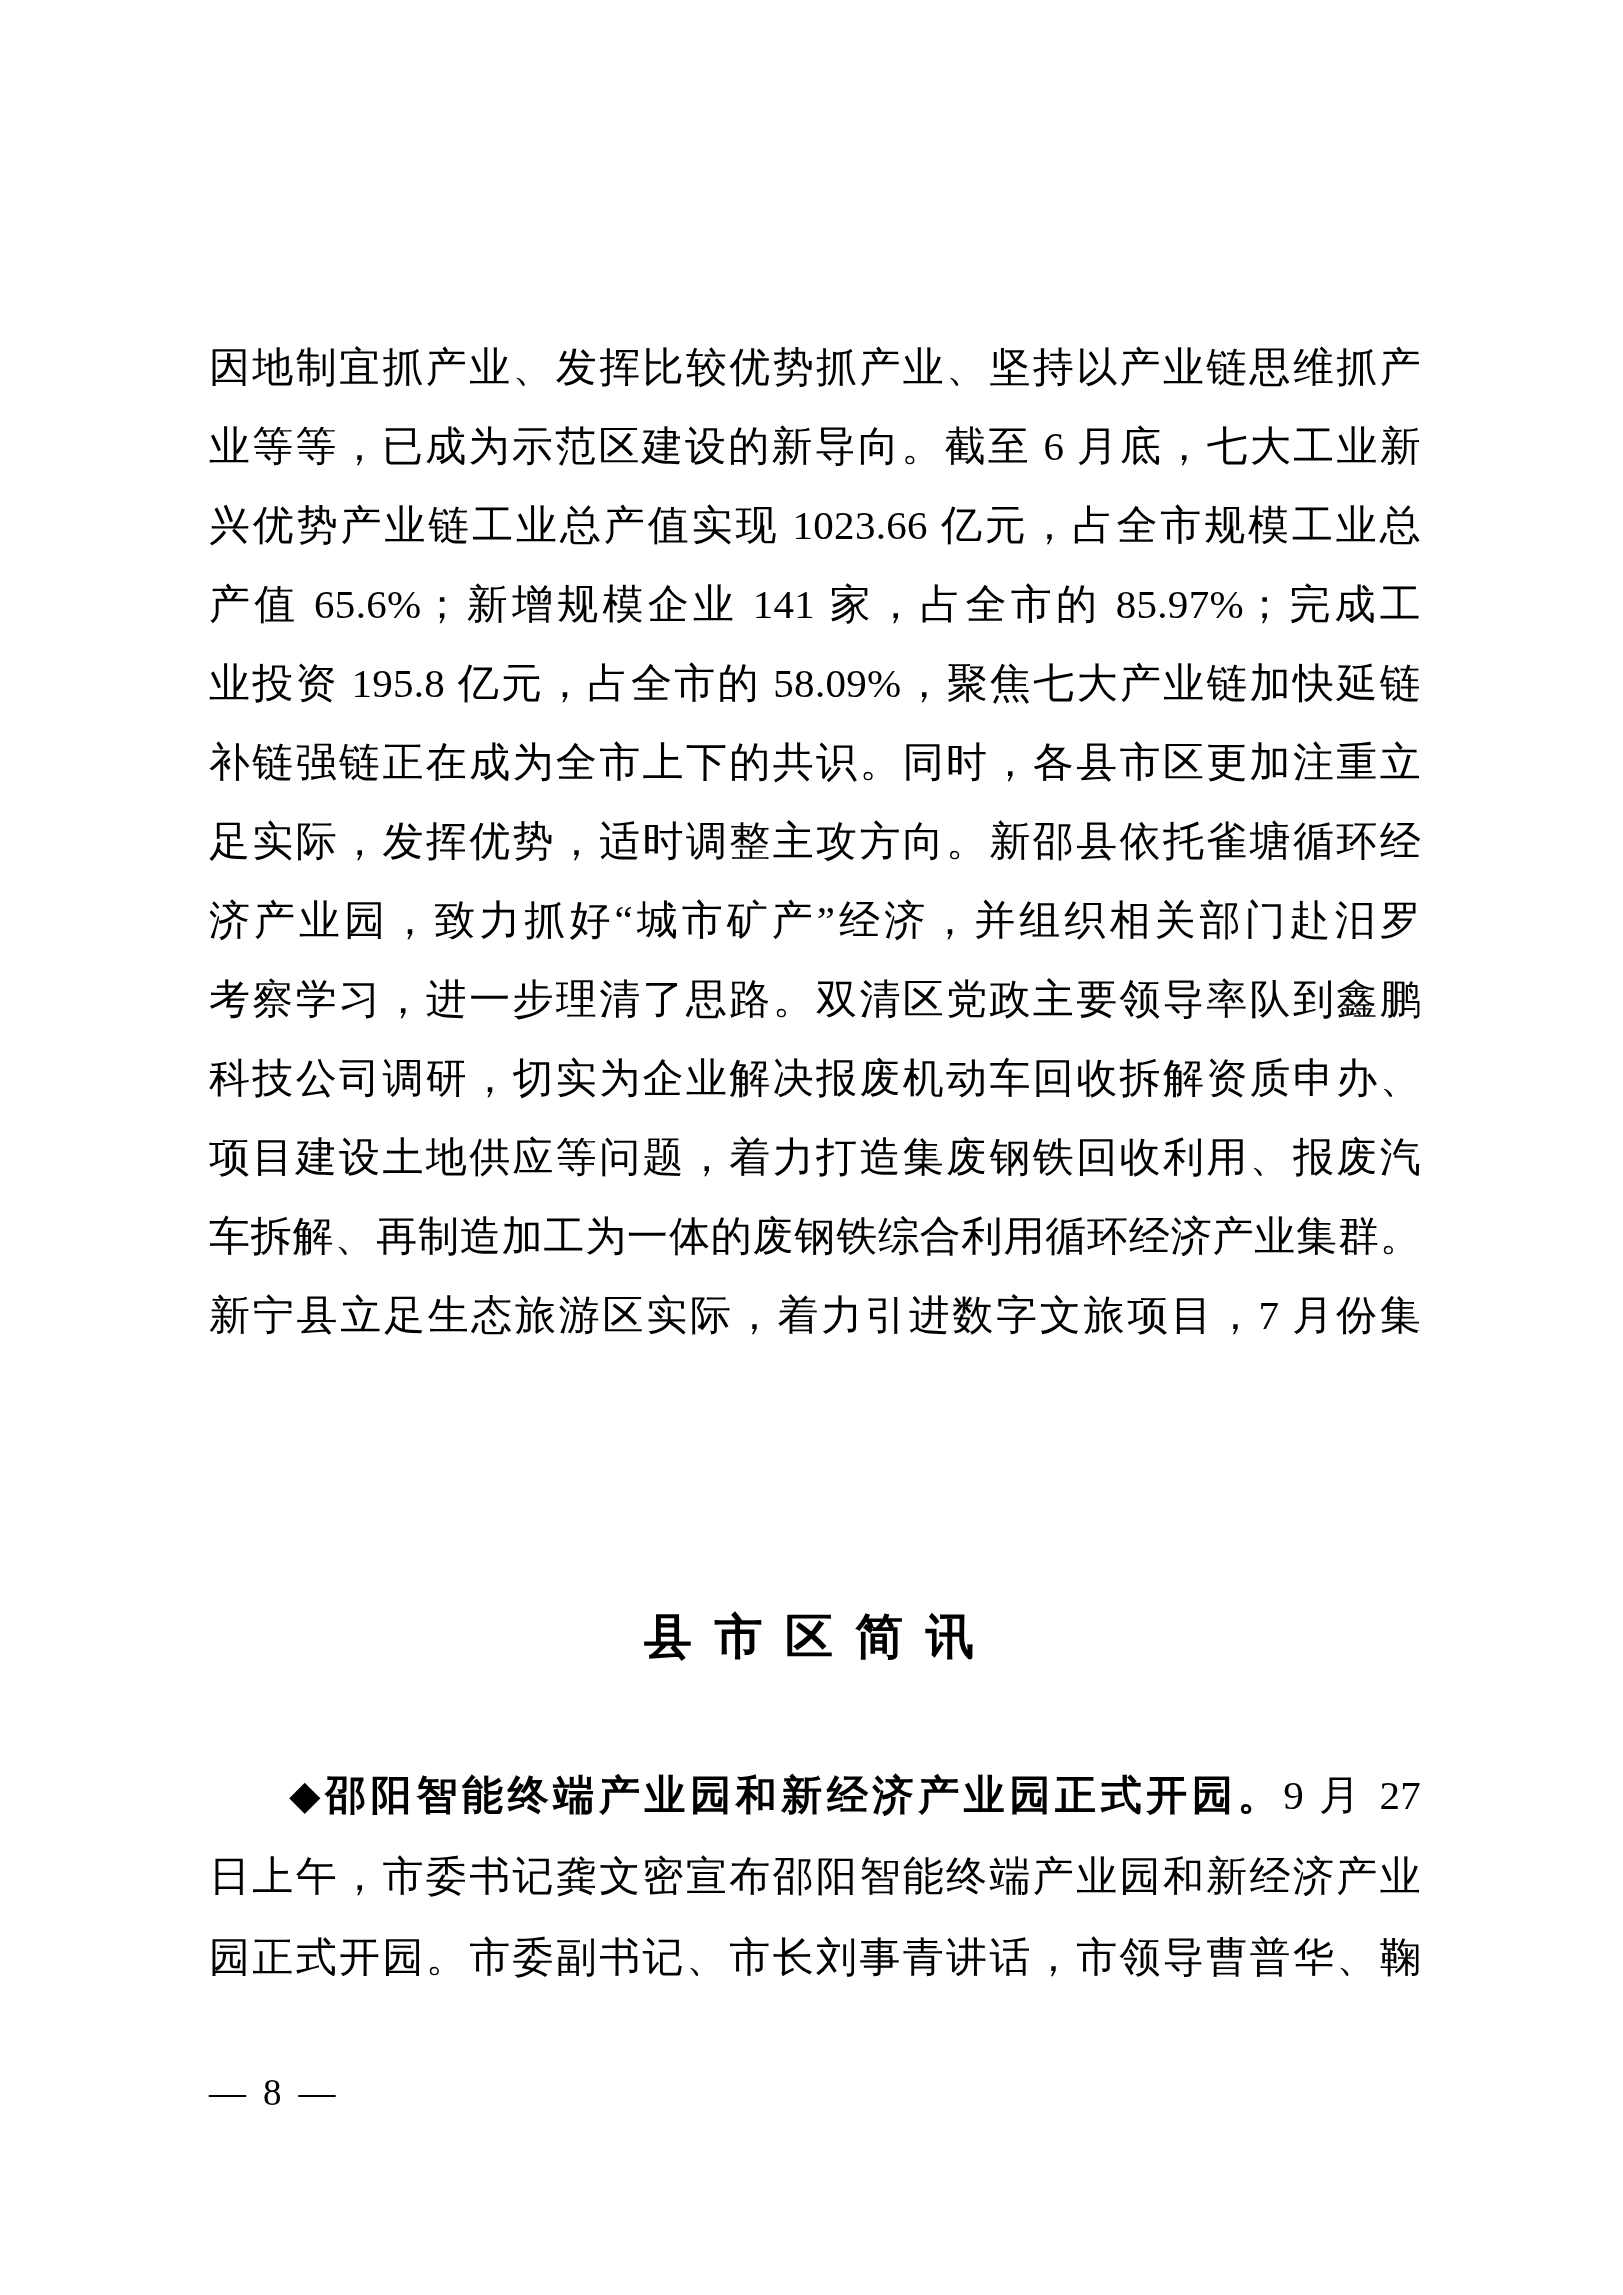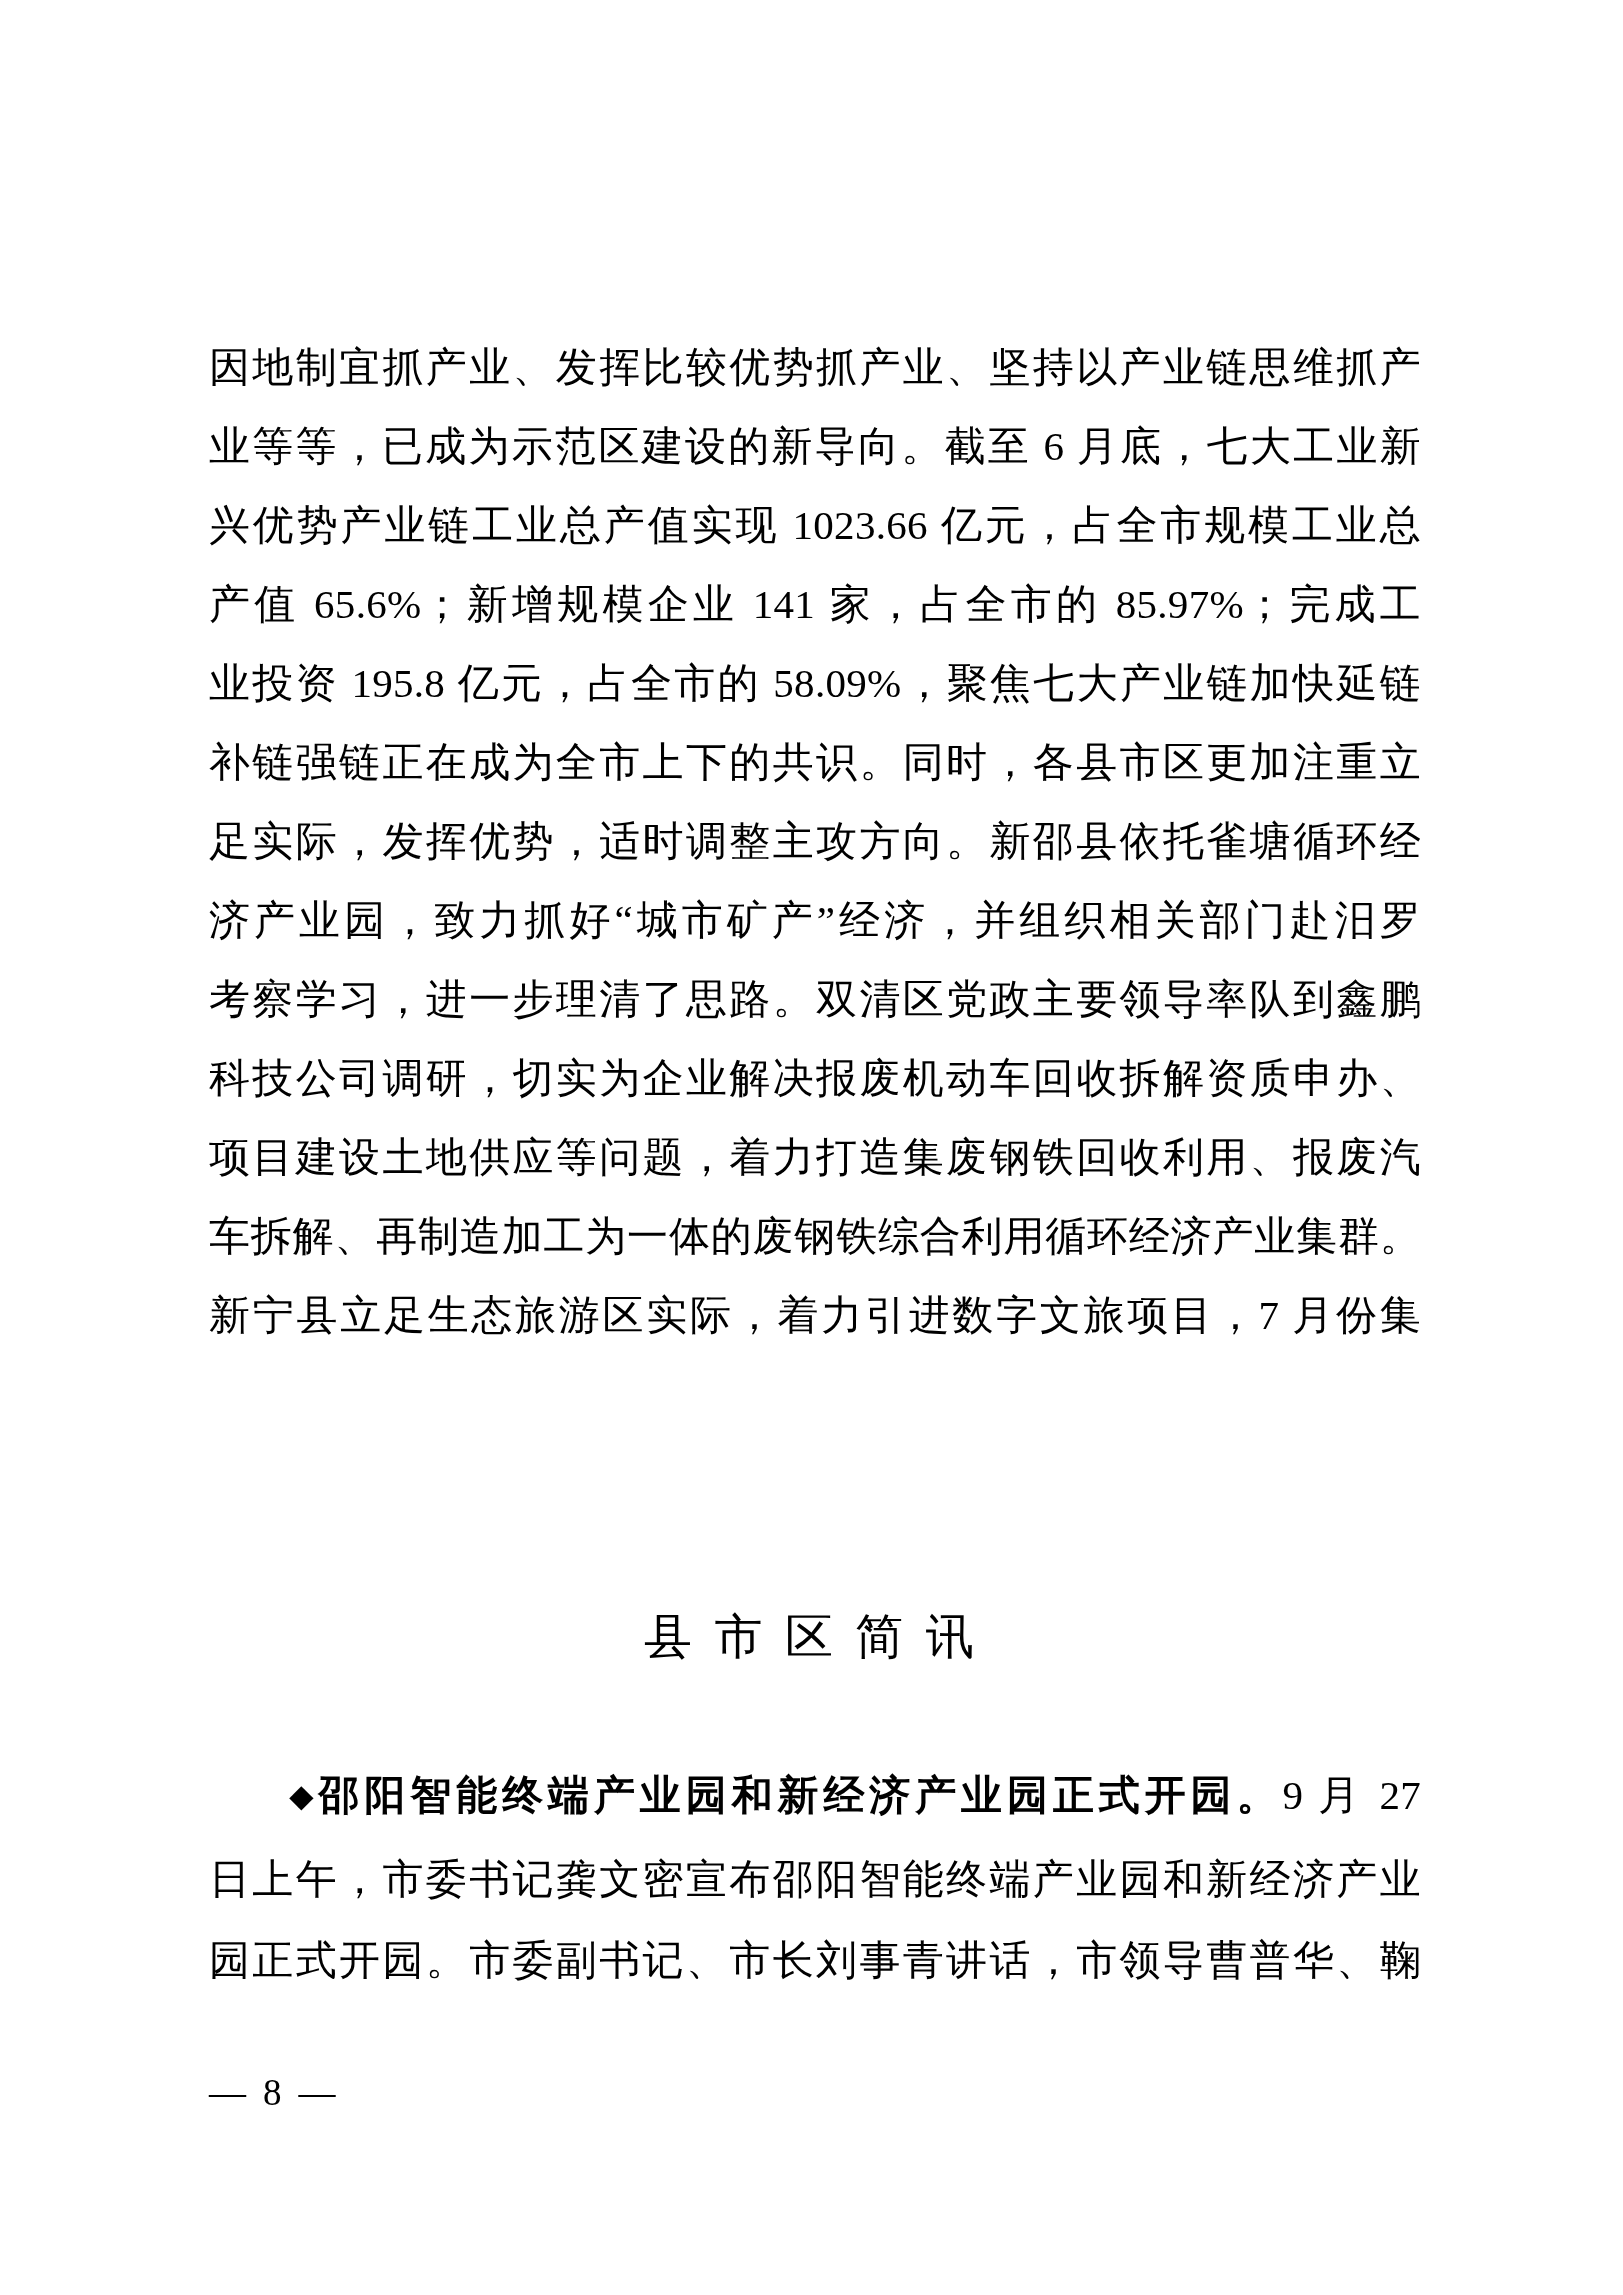--- a/index.html
+++ b/index.html
@@ -33,30 +33,29 @@
     line-height: 81px;
   }
   .para-last {
     text-align-last: left;
   }
   .indent-first {
     text-indent: 80px;
   }
   .bold-lead {
     font-weight: 700;
-    font-family: Liberation Mono, monospace;
   }
   .section-title {
     position: absolute;
     left: 0;
     top: 1559px;
     width: 1623px;
     text-align: center;
     font-size: 48px;
-    font-weight: 400;
+    font-weight: 700;
     line-height: 72px;
     letter-spacing: 5.2px;
   }
   .page-number {
     position: absolute;
     left: 209px;
     top: 2028px;
     font-size: 37px;
     line-height: 46px;
     letter-spacing: 3.9px;

